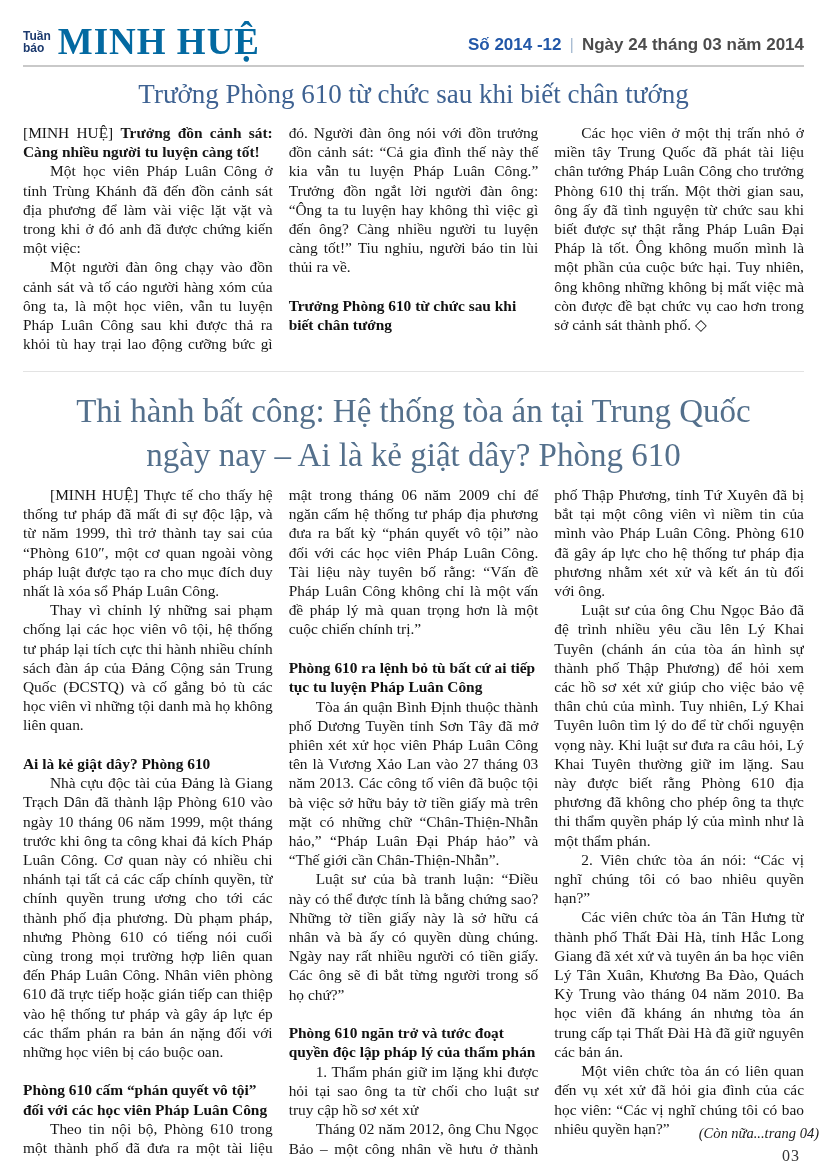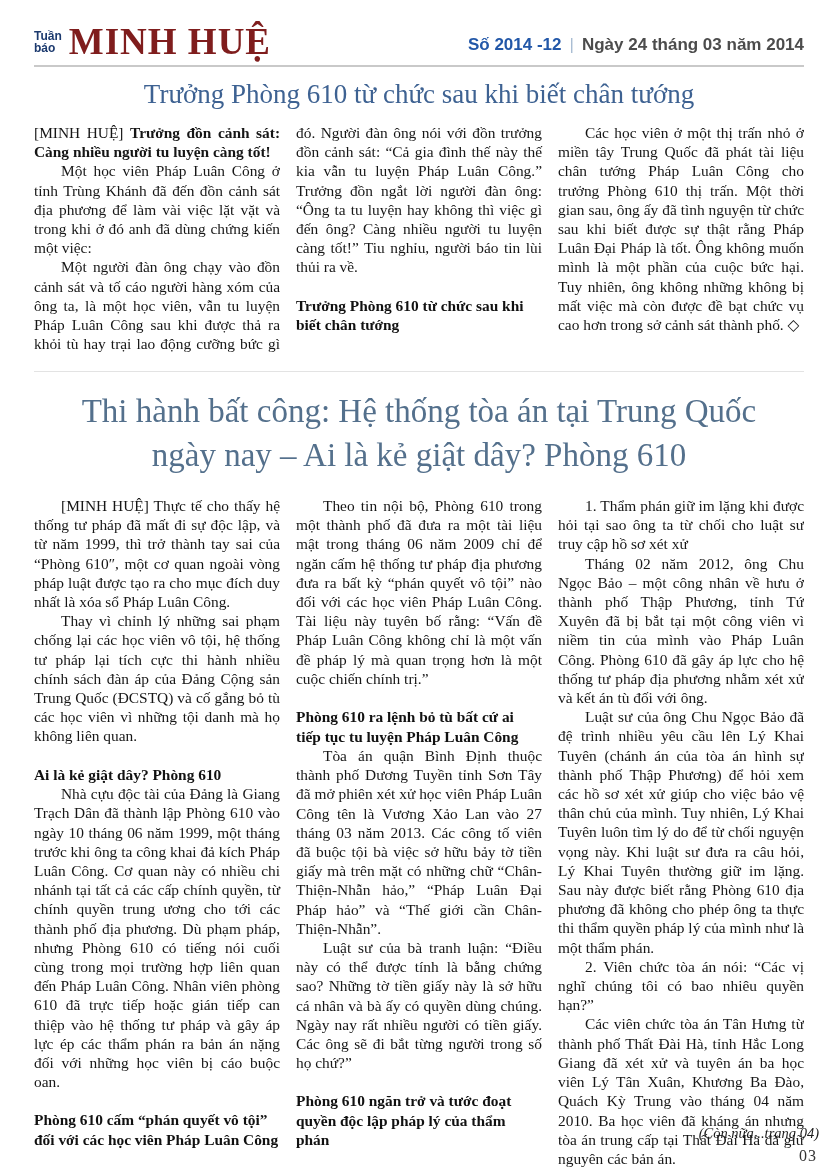--- a/index.html
+++ b/index.html
@@ -1,35 +1,35 @@
 <!DOCTYPE html>
 <html lang="vi"><head>
 <meta charset="utf-8">
 <style>
   html,body{margin:0;padding:0;background:#ffffff;}
   .page{
     position:relative;
     width:827px;height:1169px;
     background:#ffffff;
     box-sizing:border-box;
-    padding:14px 23px 0 34px;
+    padding:14px 23px 0 23px;
     font-family:"Liberation Serif","DejaVu Serif",serif;
     color:#161616;
     overflow:hidden;
   }
   
   .masthead{display:flex;justify-content:space-between;align-items:flex-end;height:46px;}
   .brand-group{display:flex;align-items:center;gap:7px;}
   .brand-label{
     font-family:"Liberation Sans","DejaVu Sans",sans-serif;
     font-size:12px;font-weight:bold;color:#1c3a6e;line-height:12px;text-align:left;
   }
   .brand{
     font-family:"Liberation Serif","DejaVu Serif",serif;
-    font-size:37px;font-weight:bold;color:#7f1d1d;letter-spacing:1px;line-height:36px;
+    font-size:37px;font-weight:bold;color:#0369a1;letter-spacing:1px;line-height:36px;
   }
   .issue-group{
     font-family:"Liberation Sans","DejaVu Sans",sans-serif;
     font-weight:bold;font-size:17px;padding-bottom:5px;white-space:nowrap;text-align:center;
   }
   .issue{color:#2257a8;}
   .pipe{color:#a9bcd3;margin:0 8px;font-weight:normal;}
   .date{color:#4c4c4c;}
   .masthead-rule{border:none;border-top:2px solid #c9c9c9;margin:5px 0 0 0;}
 
@@ -44,31 +44,31 @@
   .cols p.noindent{text-indent:0;}
   .cols h3.sec-head{
     margin:19px 0 0 0;font-size:15.4px;line-height:19.5px;font-weight:bold;color:#111;text-align:left;
   }
   .cols p:first-child, .cols h3.sec-head:first-child{margin-top:0;}
 
   
   .article-2{border-top:1px solid #e3e3e3;margin-top:14px;}
   .a2-title{
     text-align:center;font-weight:normal;
-    font-size:33px;color:#54708c;line-height:44px;margin:17px 0 19px 0;
+    font-size:33px;color:#54708c;line-height:44px;margin:17px 0 8px 0;
   }
   .cols-a2{height:676px;}
 
   
   .continuation{
     position:absolute;right:8px;bottom:27px;
     font-style:italic;font-size:14.5px;color:#1a1a1a;
   }
   .page-number{
-    position:absolute;right:10px;bottom:4px;
+    position:absolute;right:27px;bottom:4px;
     font-size:16px;color:#333;letter-spacing:1px;margin-left:27px;
   }
 </style>
 </head>
 <body>
 
 <div class="page">
 
   <header class="masthead">
     <div class="brand-group">
@@ -82,21 +82,21 @@
       <span class="issue">Số 2014 -12</span><span class="pipe">|</span><span class="date">Ngày 24 tháng 03 năm 2014</span>
     </div>
   </header>
 
   <hr class="masthead-rule">
 
   <section class="article article-1">
     <h1 class="a1-title">Trưởng Phòng 610 từ chức sau khi biết chân tướng</h1>
     <div class="cols cols-a1">
         <p class="noindent"><span>[MINH HUỆ] </span><b>Trưởng đồn cảnh sát: Càng nhiều người tu luyện càng tốt!</b></p>
-        <p>Một học viên Pháp Luân Công ở tỉnh Trùng Khánh đã đến đồn cảnh sát địa phương để làm vài việc lặt vặt và trong khi ở đó anh đã dùng chứng kiến một việc:</p>
+        <p>Một học viên Pháp Luân Công ở tỉnh Trùng Khánh đã đến đồn cảnh sát địa phương để làm vài việc lặt vặt và trong khi ở đó anh đã được chứng kiến một việc:</p>
         <p>Một người đàn ông chạy vào đồn cảnh sát và tố cáo người hàng xóm của ông ta, là một học viên, vẫn tu luyện Pháp Luân Công sau khi được thả ra khỏi tù hay trại lao động cưỡng bức gì đó. Người đàn ông nói với đồn trưởng đồn cảnh sát: “Cả gia đình thế này thế kia vẫn tu luyện Pháp Luân Công.” Trưởng đồn ngắt lời người đàn ông: “Ông ta tu luyện hay không thì việc gì đến ông? Càng nhiều người tu luyện càng tốt!” Tiu nghỉu, người báo tin lùi thủi ra về.</p>
         <h3 class="sec-head">Trưởng Phòng 610 từ chức sau khi biết chân tướng</h3>
         <p>Các học viên ở một thị trấn nhỏ ở miền tây Trung Quốc đã phát tài liệu chân tướng Pháp Luân Công cho trưởng Phòng 610 thị trấn. Một thời gian sau, ông ấy đã tình nguyện từ chức sau khi biết được sự thật rằng Pháp Luân Đại Pháp là tốt. Ông không muốn mình là một phần của cuộc bức hại. Tuy nhiên, ông không những không bị mất việc mà còn được đề bạt chức vụ cao hơn trong sở cảnh sát thành phố. ◇</p>
       </div>
   </section>
 
   <section class="article article-2">
     <h1 class="a2-title">
       <span>Thi hành bất công: Hệ thống tòa án tại Trung Quốc</span><br>
       <span>ngày nay – Ai là kẻ giật dây? Phòng 610</span>

